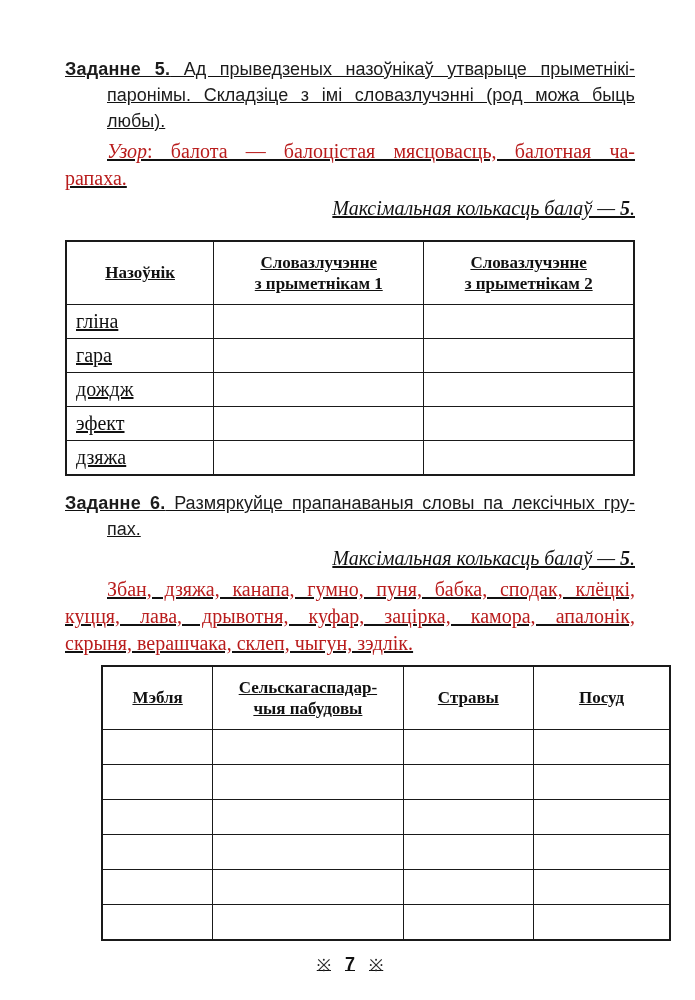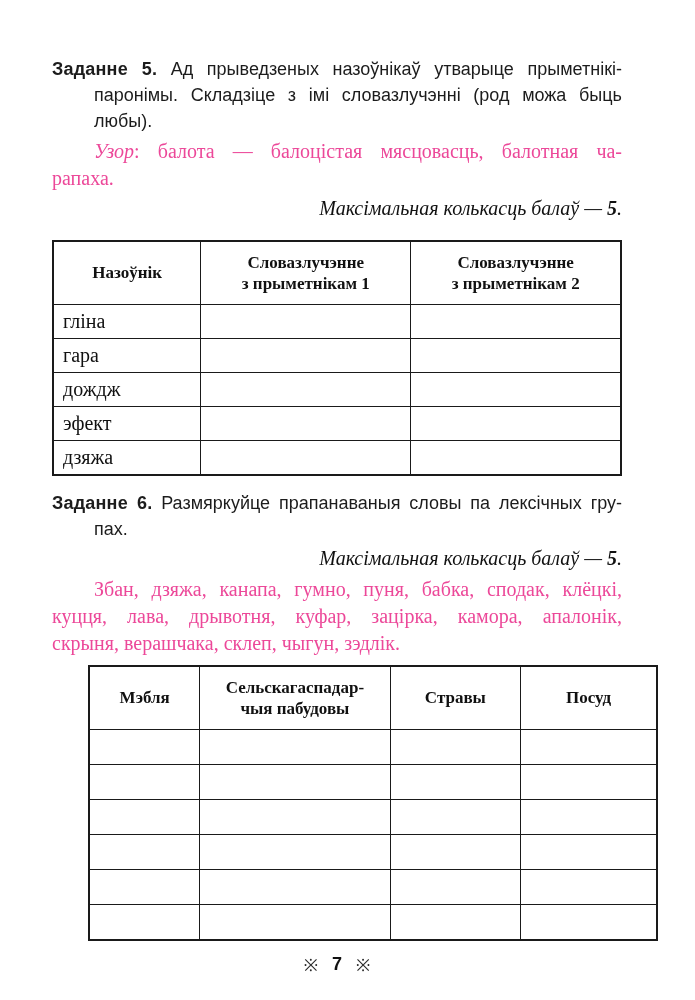--- a/index.html
+++ b/index.html
@@ -9,35 +9,36 @@
   }
   body {
     width: 695px;
     height: 1000px;
     position: relative;
     color: #111;
     overflow: hidden;
   }
   .page {
     position: absolute;
-    left: 52px;
+    left: 65px;
     top: 0;
     width: 570px;
     padding-top: 56px;
+    text-decoration: underline;
   }
   
   .sans {
     font-family: "Liberation Sans", sans-serif;
     font-size: 18px;
     color: #1c1c1c;
   }
   .serif {
     font-family: "Liberation Serif", serif;
     font-size: 20px;
-    color: #ec4899;
+    color: #b91c1c;
   }
   .line { display: block; line-height: 26px; }
   .serif .line { line-height: 27px; }
   .j { text-align: justify; text-align-last: justify; }
   .l { text-align: center; text-align-last: left; }
   .ind { padding-left: 42px; }
   .task-label { font-weight: bold; letter-spacing: 0.2px; }
   .example-label { font-style: italic; }
   .points-line {
     font-family: "Liberation Serif", serif;

